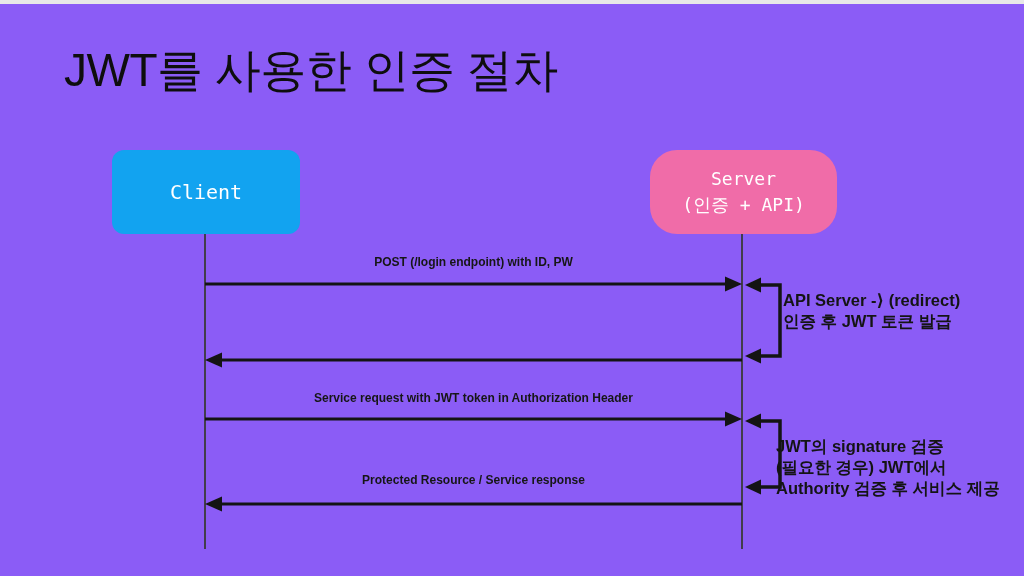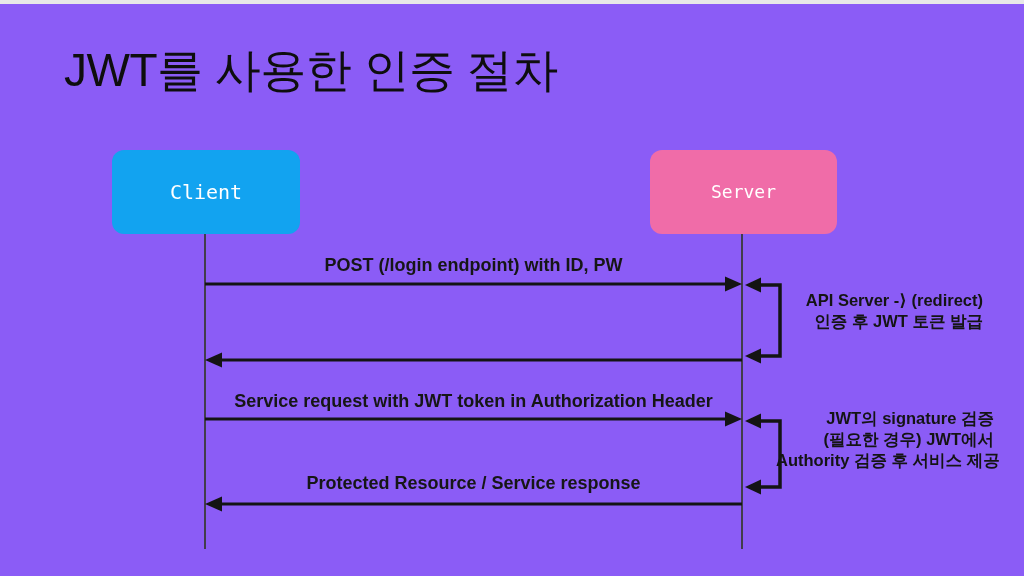--- a/index.html
+++ b/index.html
@@ -13,50 +13,51 @@
     font-size:46px;font-weight:400;color:#0e0e0e;letter-spacing:-0.5px;
     white-space:nowrap;
   }
   .actor-box{
     position:absolute;top:146px;height:84px;border-radius:12px;
     display:flex;flex-direction:column;align-items:center;justify-content:center;
     color:#ffffff;font-family:"DejaVu Sans Mono","Liberation Mono",monospace;
     text-align:center;line-height:26px;
   }
   .actor-box.client{left:112px;width:188px;background:#12A3F0;font-size:20px;}
-  .actor-box.server{left:650px;width:187px;background:#F06CA8;font-size:18px;}
+  .actor-box.server{left:650px;width:187px;background:#F06CA8;font-size:18px;border-radius:27px;}
   .diagram-svg{position:absolute;left:0;top:0;width:1024px;height:576px;}
   .msg-label{
     position:absolute;left:205px;width:537px;text-align:center;
-    font-size:18px;font-weight:600;color:#161616;white-space:nowrap;
+    font-size:12px;font-weight:600;color:#161616;white-space:nowrap;
   }
   .msg-label.m1{top:251px;}
   .msg-label.m2{top:327px;}
   .msg-label.m3{top:387px;}
   .msg-label.m4{top:469px;}
   .annotation{
-    position:absolute;text-align:right;font-size:16.5px;font-weight:600;
+    position:absolute;text-align:left;font-size:16.5px;font-weight:600;
     color:#141414;line-height:21px;white-space:nowrap;
   }
   .annotation.a1{left:783px;width:200px;top:286px;}
-  .annotation.a2{left:776px;width:218px;top:404px;}
+  .annotation.a2{left:776px;width:218px;top:432px;}
 </style>
 </head>
 <body>
 
 <div class="stage">
 
   <div class="title">JWT를 사용한 인증 절차</div>
 
   <div class="actor-box client">
     <div>Client</div>
   </div>
 
   <div class="actor-box server">
     <div>Server</div>
+    <div>(인증 + API)</div>
   </div>
 
   <svg class="diagram-svg" viewBox="0 0 1024 576">
 
     <line x1="205" y1="230" x2="205" y2="545" stroke="#3a3a3a" stroke-width="1.8"></line>
     <line x1="742" y1="230" x2="742" y2="545" stroke="#3a3a3a" stroke-width="1.8"></line>
 
     <g>
       <line x1="205" y1="280" x2="727" y2="280" stroke="#141414" stroke-width="3"></line>
       <polygon points="742,280 725,272.5 725,287.5" fill="#141414"></polygon>

